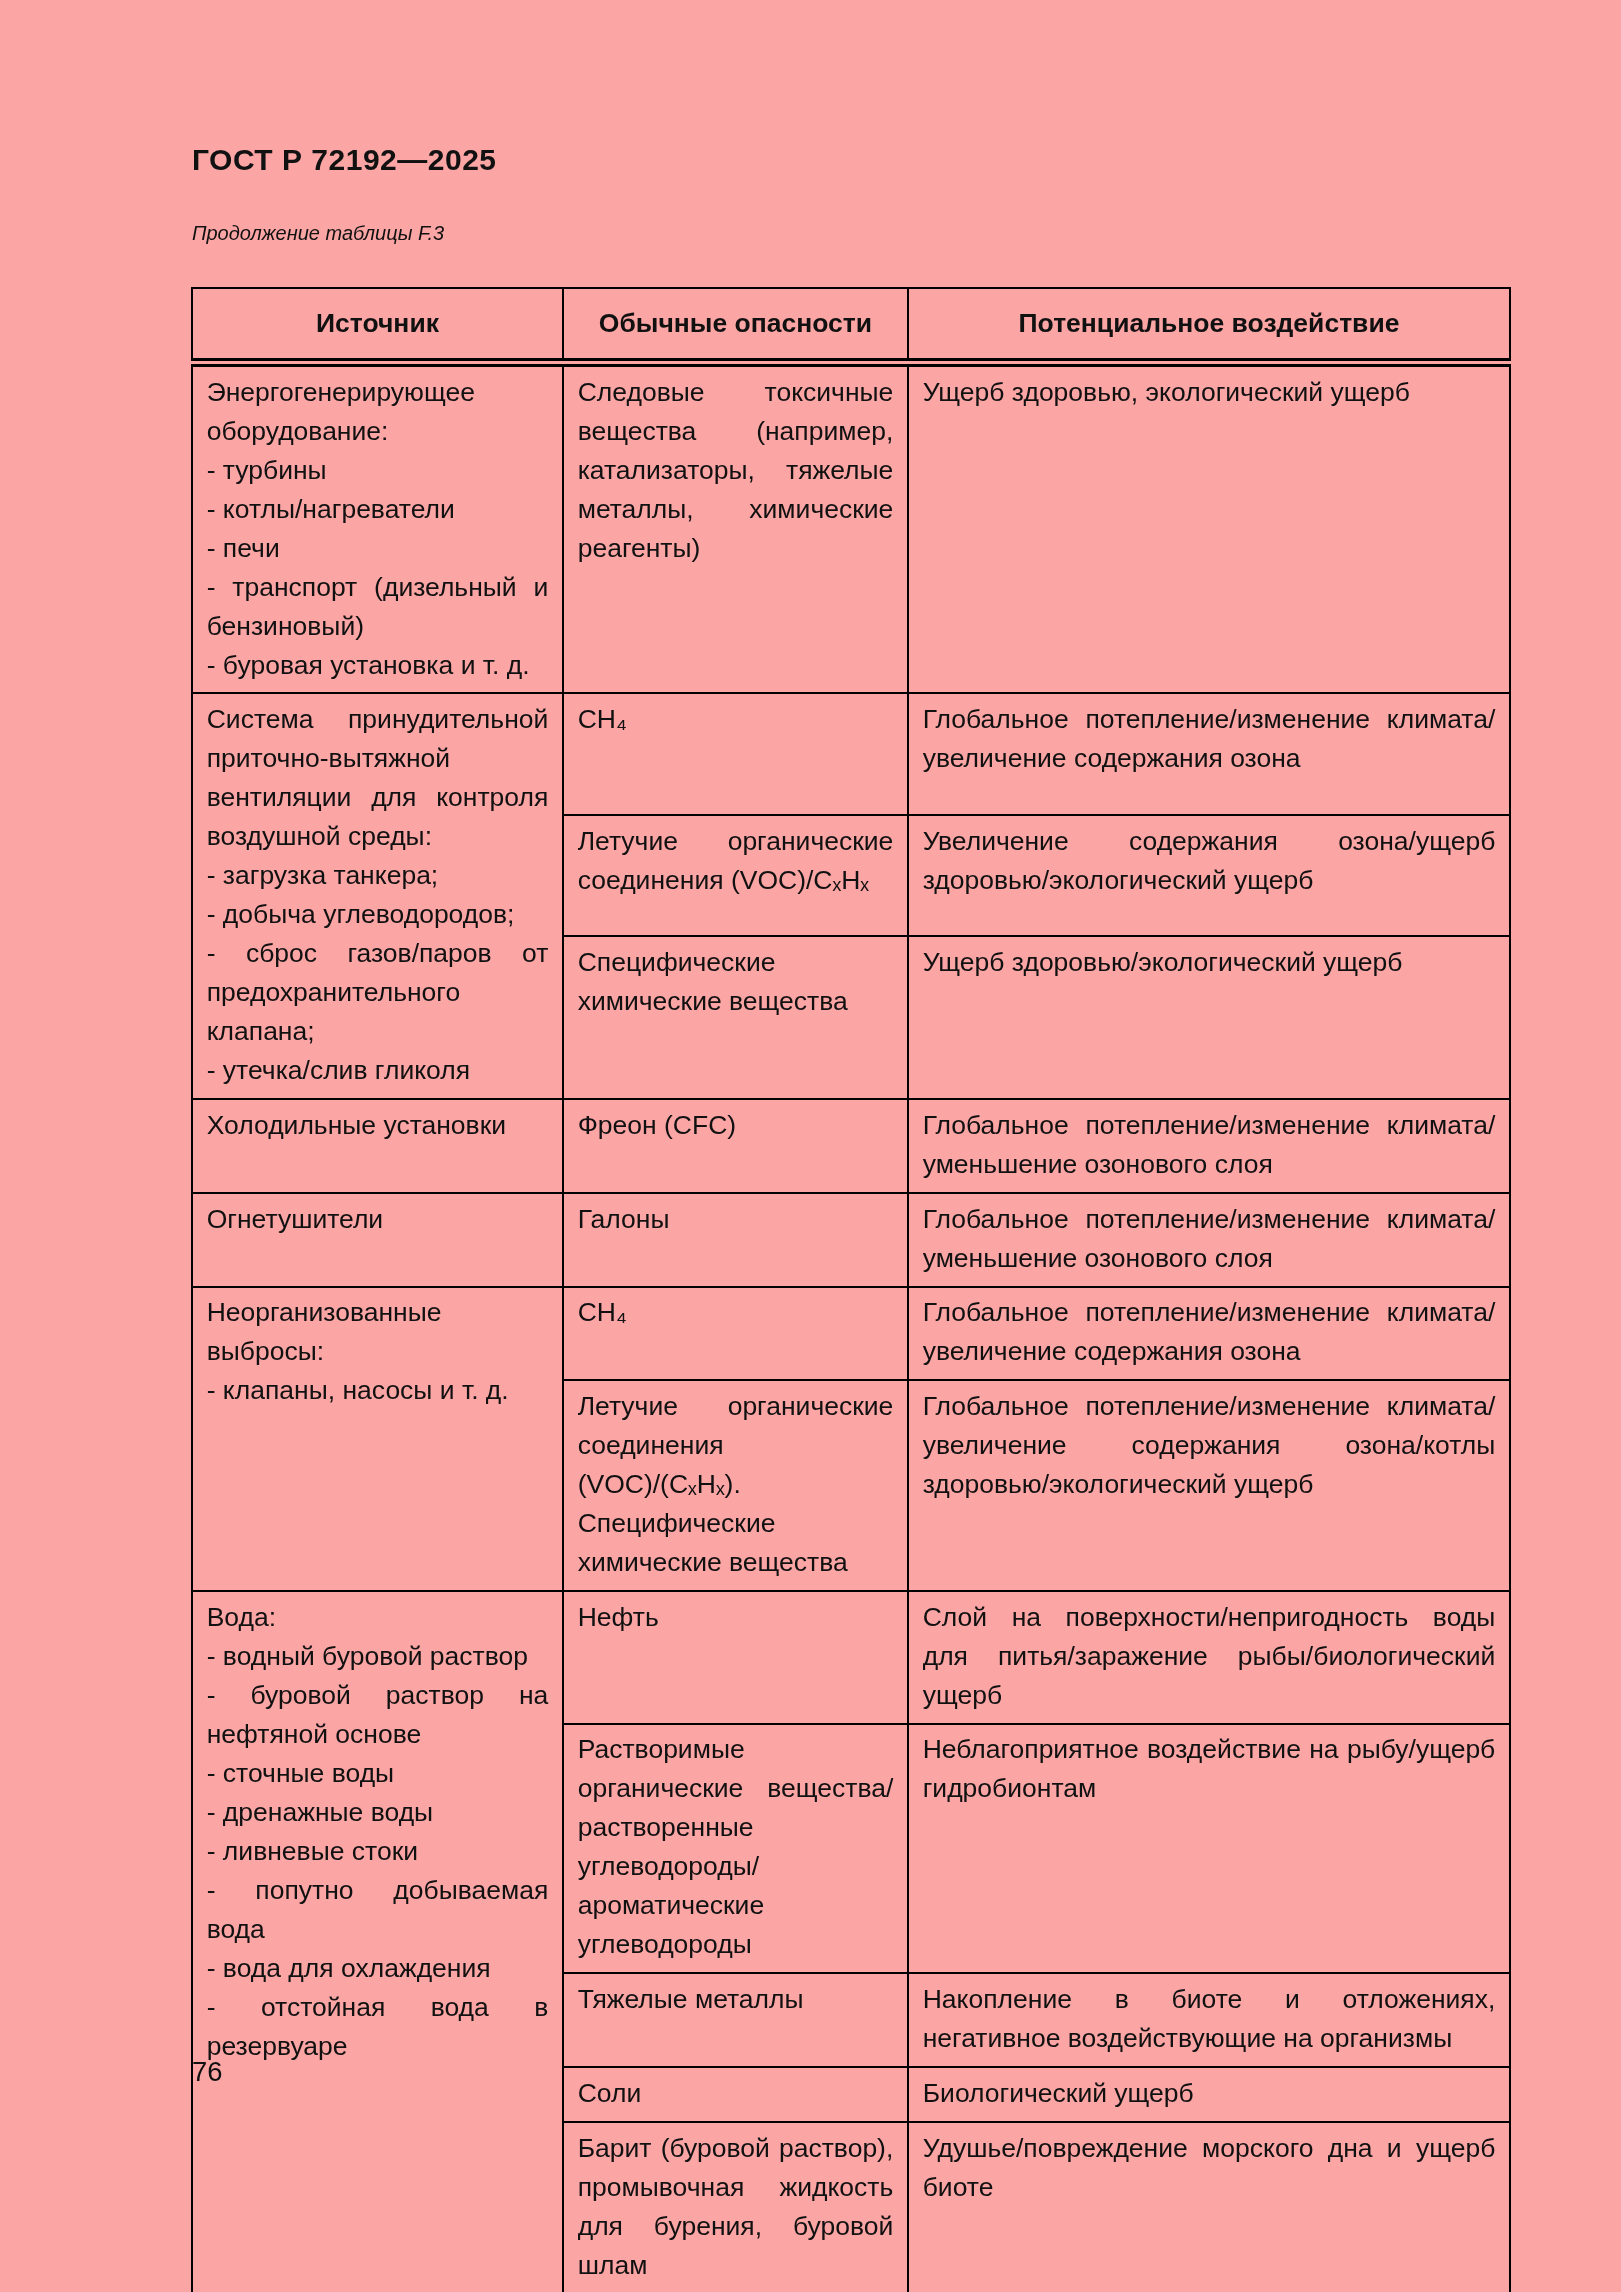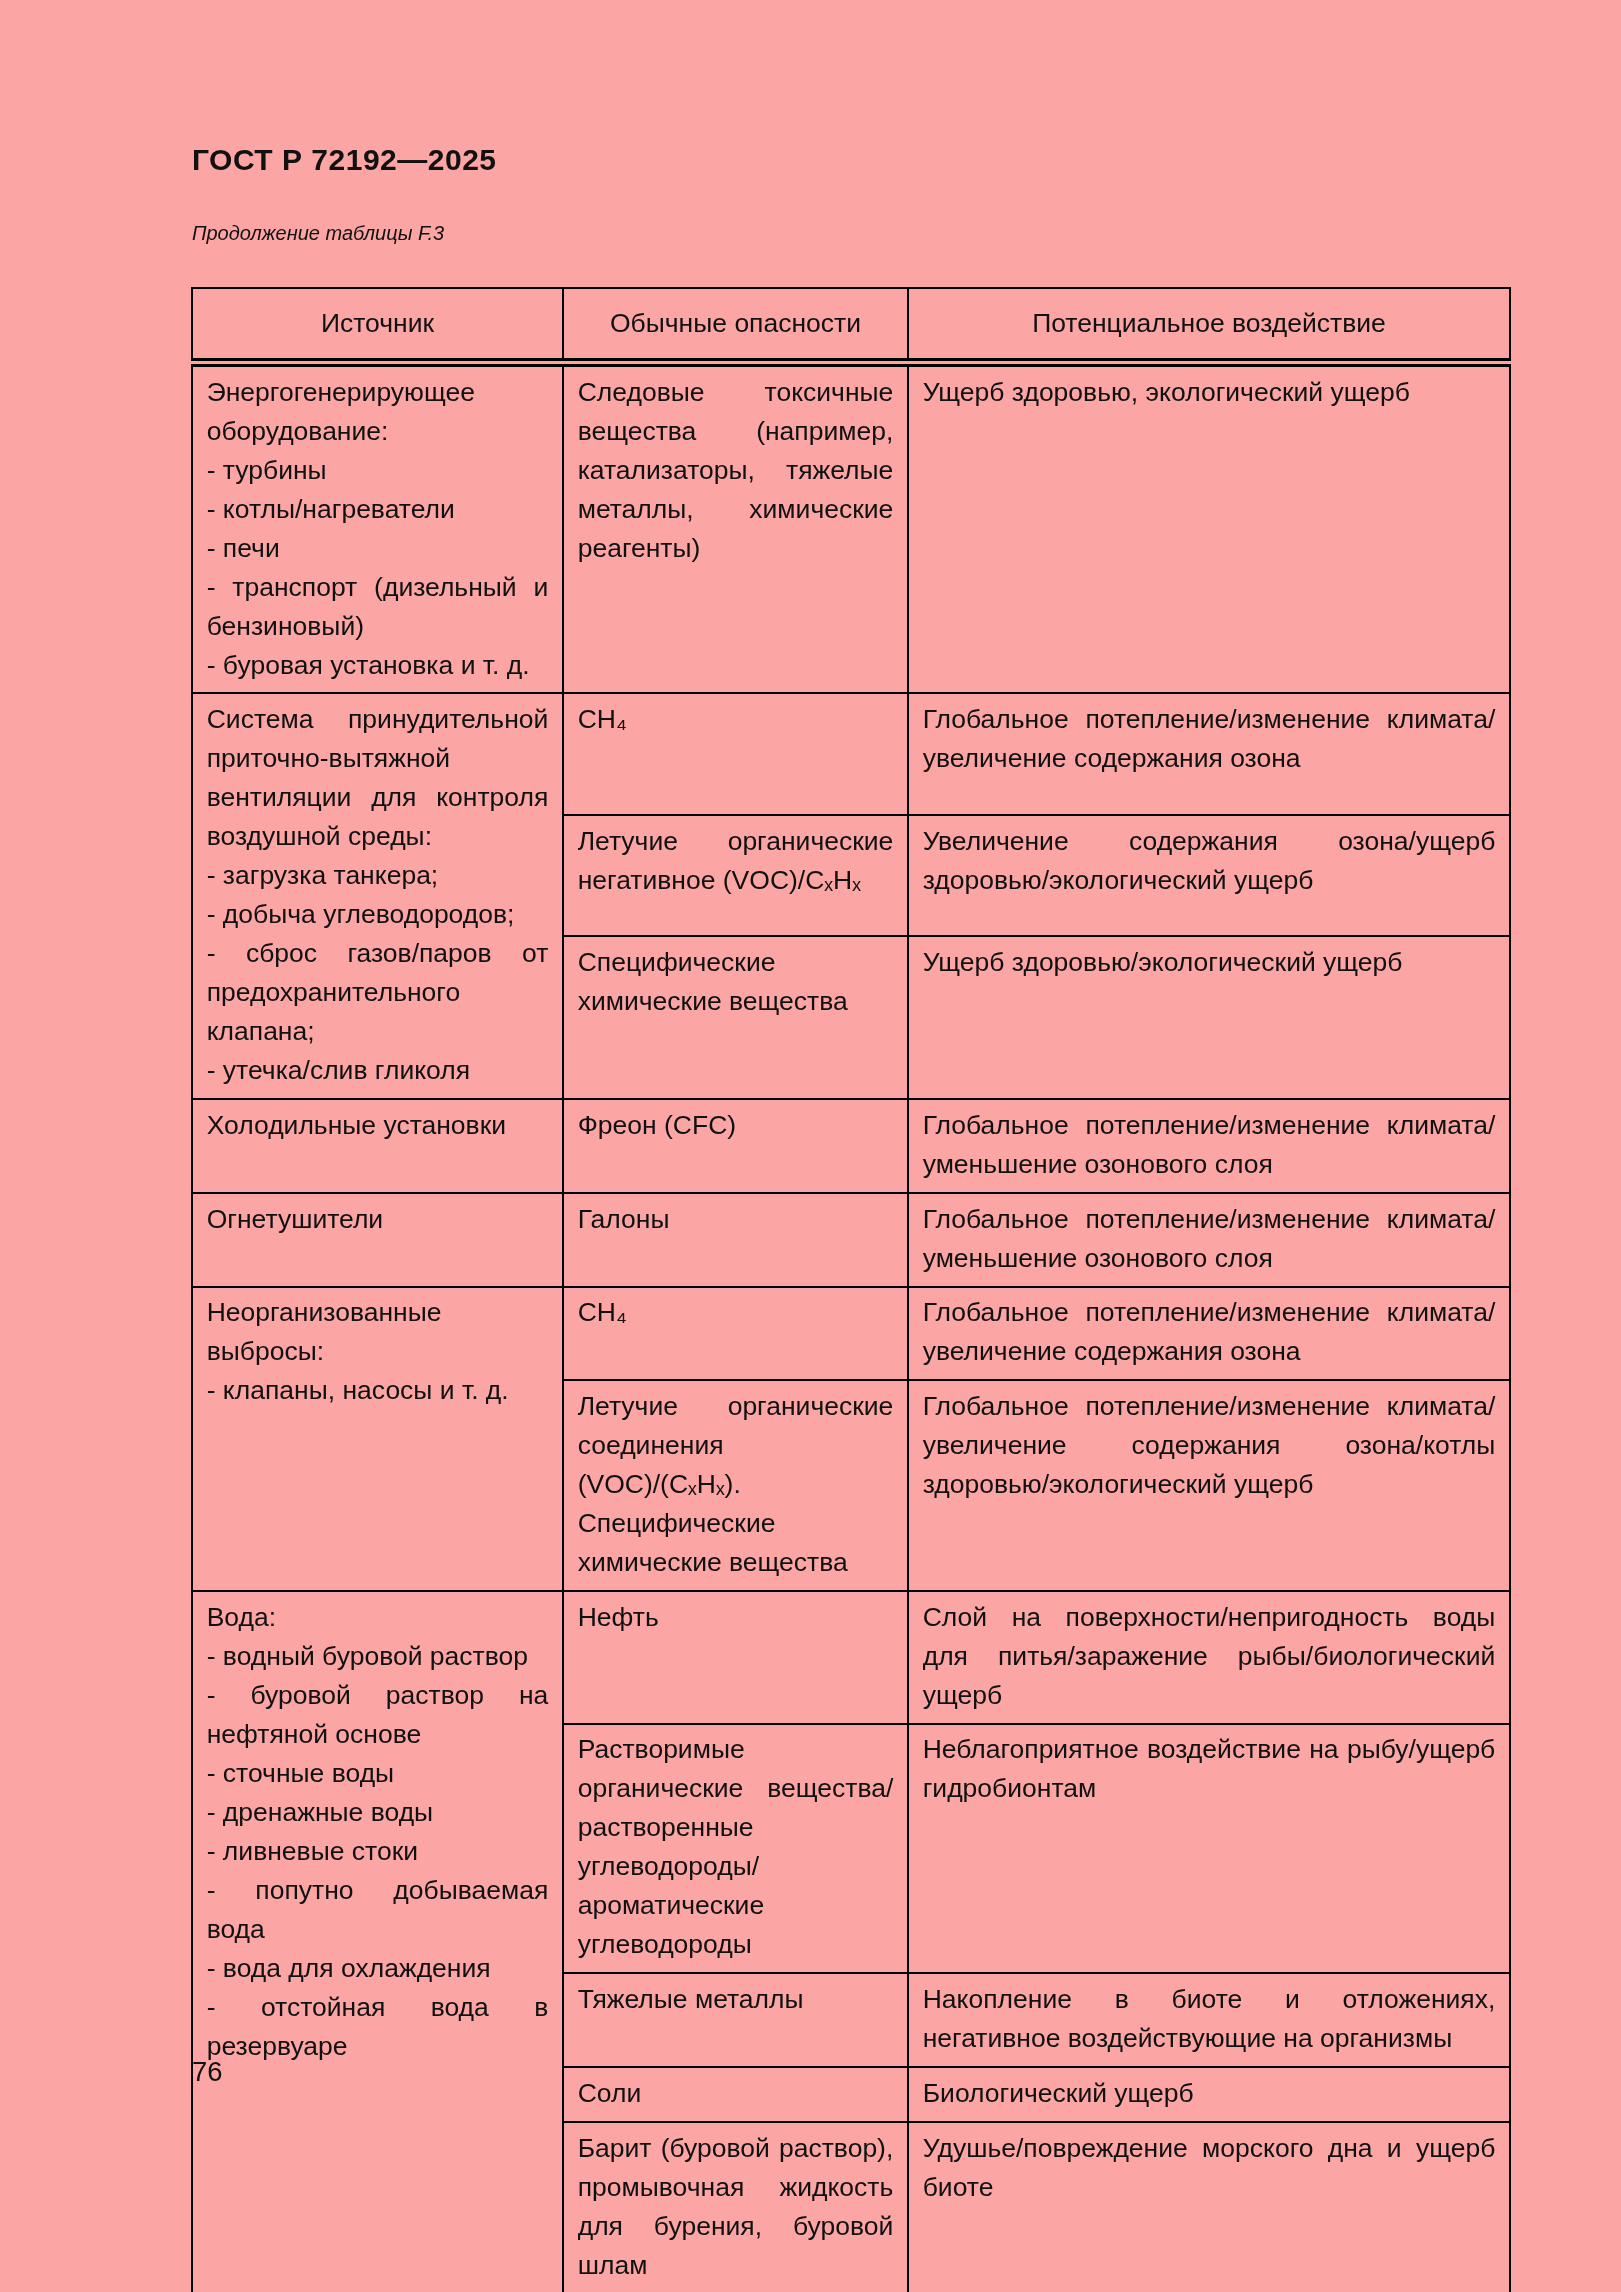--- a/index.html
+++ b/index.html
@@ -39,21 +39,21 @@
     vertical-align:top;
     text-align:justify;
     text-align-last:left;
     overflow:hidden;
     word-wrap:break-word;
   }
   .hazards th {
     text-align:center;
     text-align-last:center;
     vertical-align:middle;
-    font-weight:normal;
+    font-weight:bold;
     height:61px;
     padding:3.9px 9.8px;
     border-bottom:9.8px double #000000;
   }
   .hazards td.src { white-space:pre-line; }
   .hazards tr.grp > td { border-top:2.9px solid #000000; }
 
   .pageno {
     position:absolute; left:192px; top:2056px;
     font-size:27.4px;
@@ -97,21 +97,21 @@
         <tr class="grp" style="height:86px">
           <td class="src" rowspan="3">Система принудительной приточно-вытяжной вентиляции для контроля воздушной среды:
 - загрузка танкера;
 - добыча углеводородов;
 - сброс газов/паров от предохранительного клапана;
 - утечка/слив гликоля</td>
           <td>CH₄</td>
           <td>Глобальное потепление/изменение климата/увеличение содержания озона</td>
         </tr>
         <tr style="height:78px">
-          <td>Летучие органические негативное (VOC)/CₓHₓ</td>
+          <td>Летучие органические соединения (VOC)/CₓHₓ</td>
           <td>Увеличение содержания озона/ущерб здоровью/экологический ущерб</td>
         </tr>
         <tr style="height:126px">
           <td>Специфические химические вещества</td>
           <td>Ущерб здоровью/экологический ущерб</td>
         </tr>
 
         <tr class="grp" style="height:77px">
           <td class="src">Холодильные установки</td>
           <td>Фреон (CFC)</td>

